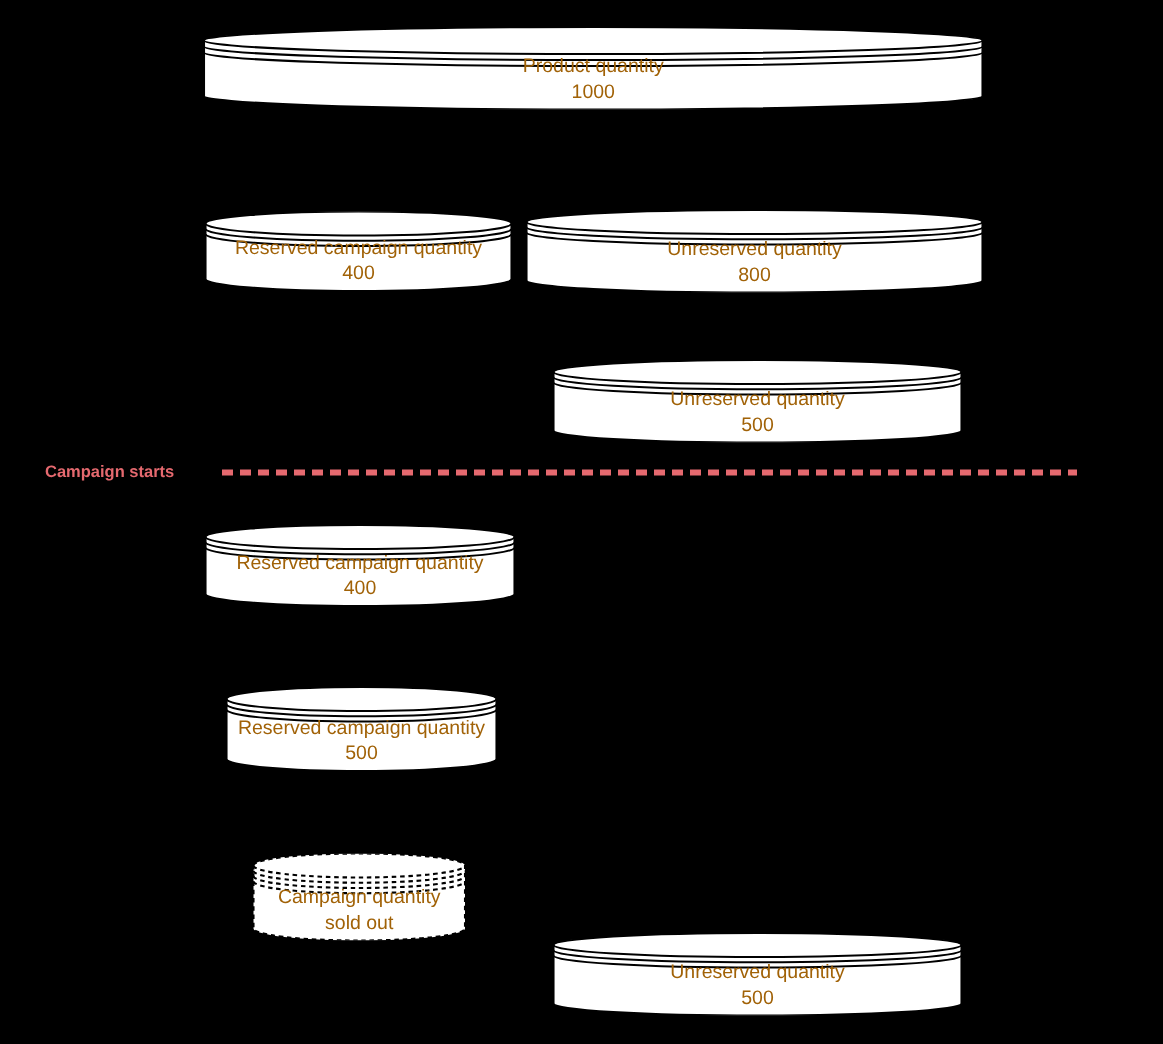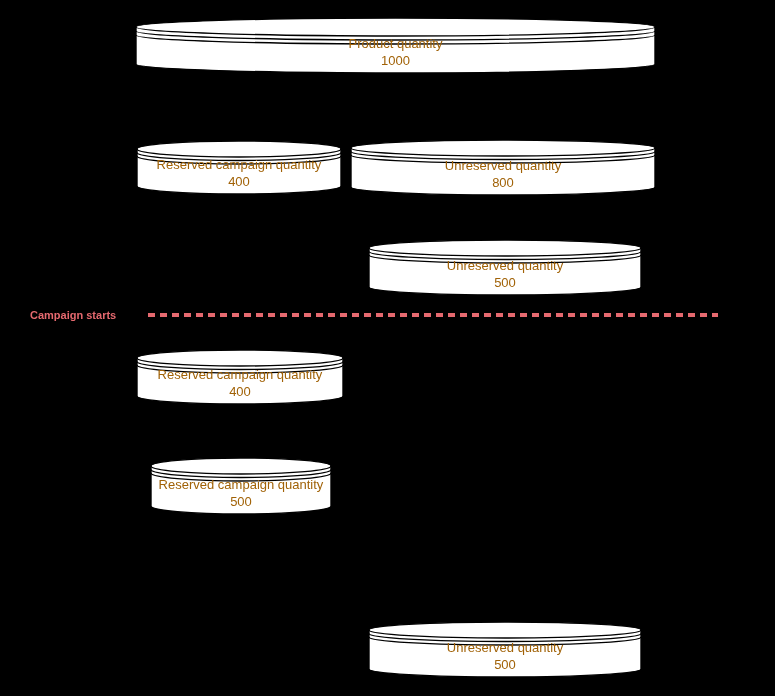--- a/index.html
+++ b/index.html
@@ -143,20 +143,33 @@
         <path d="M 1 8 A 90 8 0 0 0 181 8" fill="none" stroke="#000000" stroke-width="1.4"></path>
         <path d="M 1 11.5 A 90 8 0 0 0 181 11.5" fill="none" stroke="#000000" stroke-width="1.4"></path>
         <path d="M 1 15 A 90 8 0 0 0 181 15" fill="none" stroke="#000000" stroke-width="1.4"></path>
       </svg>
     <div class="cyl-text">
       <div>Reserved campaign quantity</div>
       <div>500</div>
     </div>
   </div>
 
+  <div class="cyl" style="left:168px; top:569px; width:143px; height:58px;">
+      <svg width="143" height="58" viewBox="0 0 143 58" class="cyl-svg">
+        <path d="M 1 8 A 70.5 8 0 0 1 142 8 L 142 50 A 70.5 8 0 0 1 1 50 Z" fill="#FFFFFF" stroke="#000000" stroke-width="1.4" stroke-dasharray="3 2.5"></path>
+        <path d="M 1 8 A 70.5 8 0 0 0 142 8" fill="none" stroke="#000000" stroke-width="1.4" stroke-dasharray="3 2.5"></path>
+        <path d="M 1 11.5 A 70.5 8 0 0 0 142 11.5" fill="none" stroke="#000000" stroke-width="1.4" stroke-dasharray="3 2.5"></path>
+        <path d="M 1 15 A 70.5 8 0 0 0 142 15" fill="none" stroke="#000000" stroke-width="1.4" stroke-dasharray="3 2.5"></path>
+        <path d="M 1 18.5 A 70.5 8 0 0 0 142 18.5" fill="none" stroke="#000000" stroke-width="1.4" stroke-dasharray="3 2.5"></path>
+      </svg>
+    <div class="cyl-text">
+      <div>Campaign quantity</div>
+      <div>sold out</div>
+    </div>
+  </div>
 
   <div class="cyl" style="left:368px; top:622px; width:274px; height:55px;">
       <svg width="274" height="55" viewBox="0 0 274 55" class="cyl-svg">
         <path d="M 1 8 A 136 8 0 0 1 273 8 L 273 47 A 136 8 0 0 1 1 47 Z" fill="#FFFFFF" stroke="#000000" stroke-width="1.4"></path>
         <path d="M 1 8 A 136 8 0 0 0 273 8" fill="none" stroke="#000000" stroke-width="1.4"></path>
         <path d="M 1 11.5 A 136 8 0 0 0 273 11.5" fill="none" stroke="#000000" stroke-width="1.4"></path>
         <path d="M 1 15 A 136 8 0 0 0 273 15" fill="none" stroke="#000000" stroke-width="1.4"></path>
       </svg>
     <div class="cyl-text">
       <div>Unreserved quantity</div>

